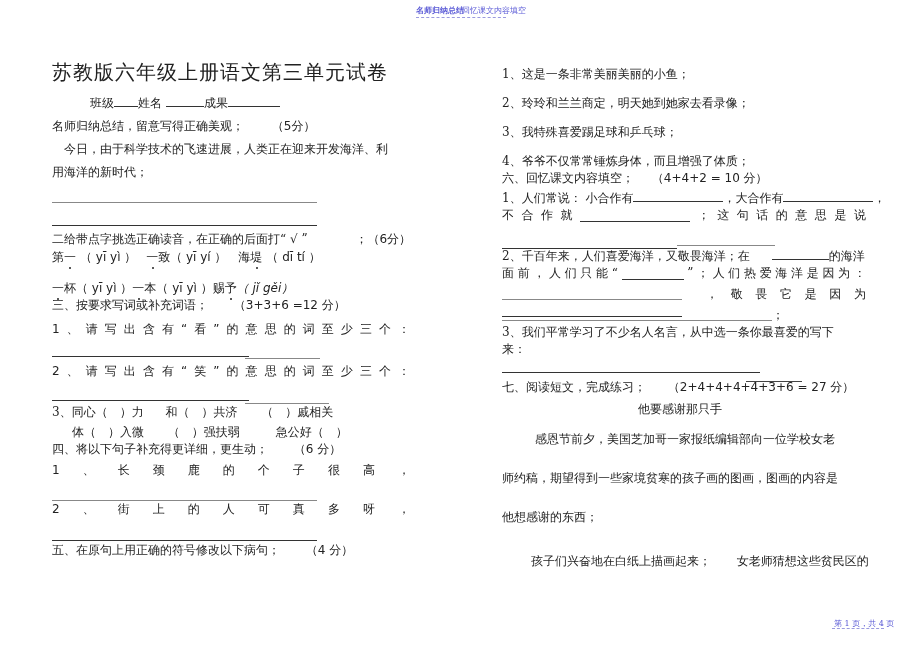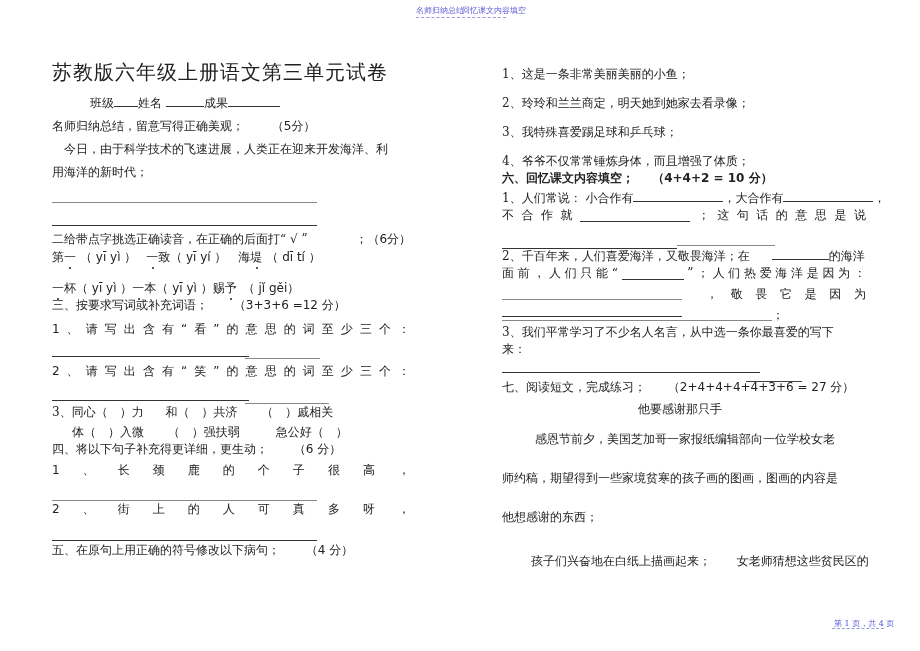--- a/index.html
+++ b/index.html
@@ -15,21 +15,21 @@
     .gline { position:absolute; height:0; border-top:1.5px solid #888; }
     .blank { display:inline-block; border-bottom:1px solid #333; vertical-align:baseline; }
     .spread { display:flex; justify-content:space-between; }
     .dot { position:relative; }
     .dot::after { content:""; position:absolute; left:45%; bottom:-5px; width:2px; height:2px; background:#222; border-radius:1px; }
     .pinyin { font-family:"DejaVu Sans", sans-serif; font-size:12px; }
   </style>
 </head>
 <body>
 
-<div class="abs hdr" style="left:416px; top:5px;">名师归纳总结</div>
+<div class="abs hdr" style="left:416px; top:5px;font-weight:bold;">名师归纳总结</div>
 <div class="abs hdr" style="left:462px; top:5px;">回忆课文内容填空</div>
 <div class="dash" style="left:416px; top:17px; width:90px;"></div>
 
 <div class="abs title" style="left:52px; top:59px;">苏教版六年级上册语文第三单元试卷</div>
 
 <div class="abs t" style="left:90px; top:96px;">
   <span>班级</span><span class="blank" style="width:24px;"></span><span>姓名</span><span class="blank" style="width:38px; margin-left:4px;"></span><span>成果</span><span class="blank" style="width:52px;"></span>
 </div>
 
 <div class="abs t" style="left:52px; top:119px;">
@@ -44,21 +44,21 @@
 <div class="abs t" style="left:52px; top:232px;">
   <span>二给带点字挑选正确读音，在正确的后面打“ √ ”</span>
   <span class="sans" style="margin-left:44px;">；（6分）</span>
 </div>
 <div class="abs t" style="left:52px; top:250px;">
   <span>第<span class="dot">一</span></span><span class="pinyin" style="margin-left:4px;">（ yī yì ）</span>
   <span style="margin-left:6px;"><span class="dot">一</span>致</span><span class="pinyin">（ yī yí ）</span>
   <span style="margin-left:8px;">海<span class="dot">堤</span></span><span class="pinyin" style="margin-left:4px;">（ dī tí ）</span>
 </div>
 <div class="abs t" style="left:52px; top:281px;">
-  <span><span class="dot">一</span>杯</span><span class="pinyin">（ yī yì ）</span><span><span class="dot">一</span>本</span><span class="pinyin">（ yī yì ）</span><span>赐<span class="dot">予</span></span><span class="pinyin" style="margin-left:6px;">（ jǐ gěi）</span>
+  <span><span class="dot">一</span>杯</span><span class="pinyin">（ yī yì ）</span><span><span class="dot">一</span>本</span><span class="pinyin">（ yī yì ）</span><span>赐<span class="dot">予</span></span><span class="pinyin" style="margin-left:0;font-style:italic;">（ jǐ gěi）</span>
 </div>
 
 <div class="abs t" style="left:52px; top:298px;">
   <span>三、按要求写词或补充词语；</span>
   <span class="sans" style="margin-left:22px;">（3+3+6 =12 分）</span>
 </div>
 <div class="abs t spread sans" style="left:52px; top:322px; width:358px;">
   <span>1</span>
     <span>、</span>
     <span>请</span>
@@ -153,21 +153,21 @@
 <div class="abs t" style="left:52px; top:543px;">
   <span>五、在原句上用正确的符号修改以下病句；</span>
   <span class="sans" style="margin-left:22px;">（4 分）</span>
 </div>
 
 <div class="abs t" style="left:502px; top:67px;">1、这是一条非常美丽美丽的小鱼；</div>
 <div class="abs t" style="left:502px; top:96px;">2、玲玲和兰兰商定，明天她到她家去看录像；</div>
 <div class="abs t" style="left:502px; top:125px;">3、我特殊喜爱踢足球和乒乓球；</div>
 <div class="abs t" style="left:502px; top:154px;">4、爷爷不仅常常锤炼身体，而且增强了体质；</div>
 
-<div class="abs t" style="left:502px; top:171px;font-weight:bold;">
+<div class="abs t" style="left:502px; top:171px;">
   <span>六、回忆课文内容填空；</span>
   <span class="sans" style="margin-left:14px;">（4+4+2 = 10 分）</span>
 </div>
 <div class="abs t" style="left:502px; top:191px;">
   <span>1、人们常说： 小合作有</span><span class="blank" style="width:90px;"></span><span>，大合作有</span><span class="blank" style="width:90px;"></span><span>，</span>
 </div>
 <div class="abs t spread" style="left:502px; top:208px; width:364px;">
   <span>不</span>
     <span>合</span>
     <span>作</span>

